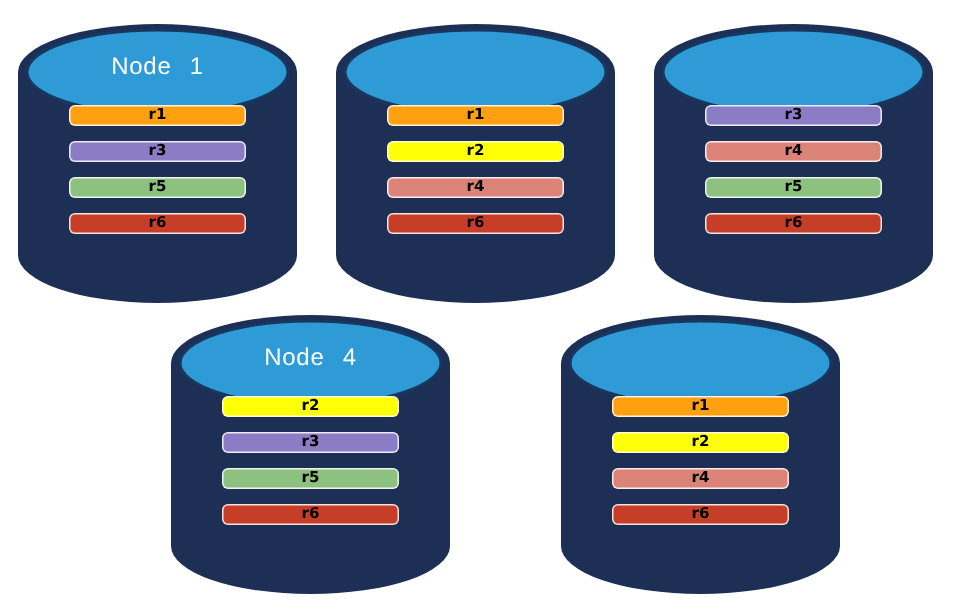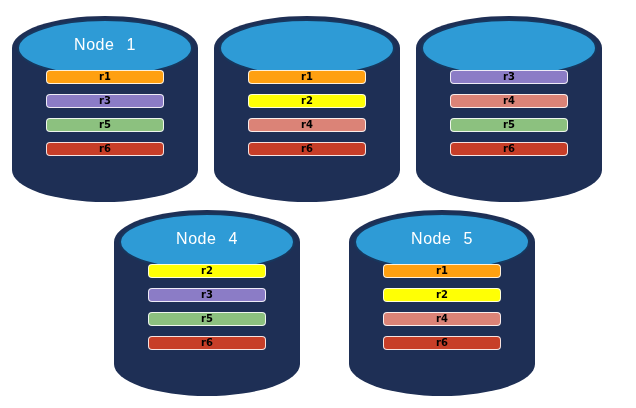--- a/index.html
+++ b/index.html
@@ -8,22 +8,22 @@
     font-family: "Liberation Sans", sans-serif;
   }
   .canvas {
     position: relative;
     width: 636px;
     height: 408px;
     background: #ffffff;
     overflow: hidden;
   }
   .row { display: flex; }
-  .row-top    { padding-left: 10px;  padding-top: 14px; gap: 12px; }
-  .row-bottom { padding-left: 112px; margin-top: 4px;   gap: 45px; }
+  .row-top    { padding-left: 10px;  padding-top: 14px; gap: 22px; }
+  .row-bottom { padding-left: 112px; margin-top: 4px;   gap: 70px; }
   .cylinder {
     position: relative;
     width: 190px;
     height: 190px;
     flex: 0 0 auto;
   }
   .cyl-svg {
     position: absolute;
     left: 0; top: 0;
     width: 100%; height: 100%;
@@ -119,21 +119,20 @@
           <div class="bar" style="background: rgb(140, 193, 127);">r5</div>
           <div class="bar" style="background: rgb(199, 62, 40);">r6</div>
         </div>
   </div>
       <div class="cylinder">
     <svg class="cyl-svg" viewBox="0 0 190 190" aria-hidden="true">
       <ellipse class="cyl-outer" cx="95" cy="34" rx="93" ry="32" fill="#1E2F55"></ellipse>
       <path class="cyl-body" d="M2,34 L2,156 A93,32 0 0 0 188,156 L188,34 Z" fill="#1E2F55"></path>
       <ellipse class="cyl-top" cx="95" cy="34" rx="87" ry="28" fill="#2E9BD6" stroke="#17375E" stroke-width="2"></ellipse>
     </svg>
-    <div class="node-title">Node 5</div>
     <div class="bars">
           <div class="bar" style="background: rgb(255, 160, 17);">r1</div>
           <div class="bar" style="background: rgb(255, 255, 5);">r2</div>
           <div class="bar" style="background: rgb(219, 131, 119);">r4</div>
           <div class="bar" style="background: rgb(199, 62, 40);">r6</div>
         </div>
   </div>
     </div>
 </div>
 

